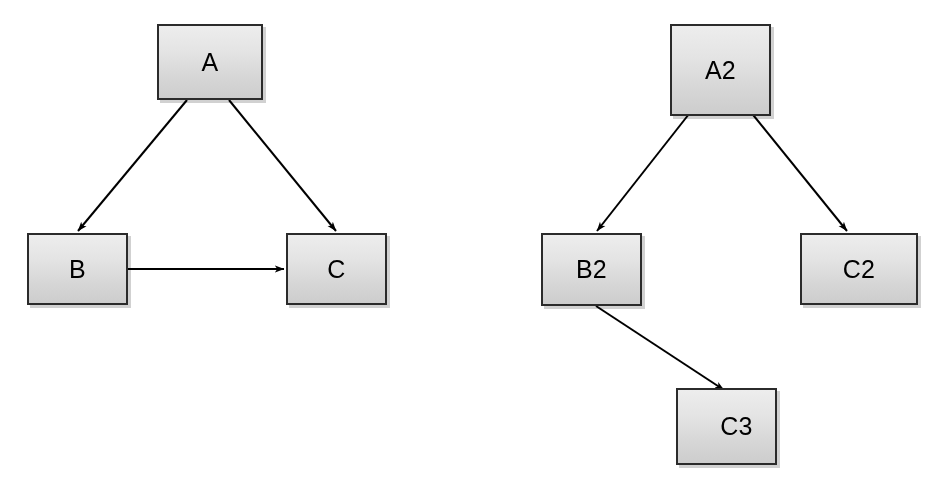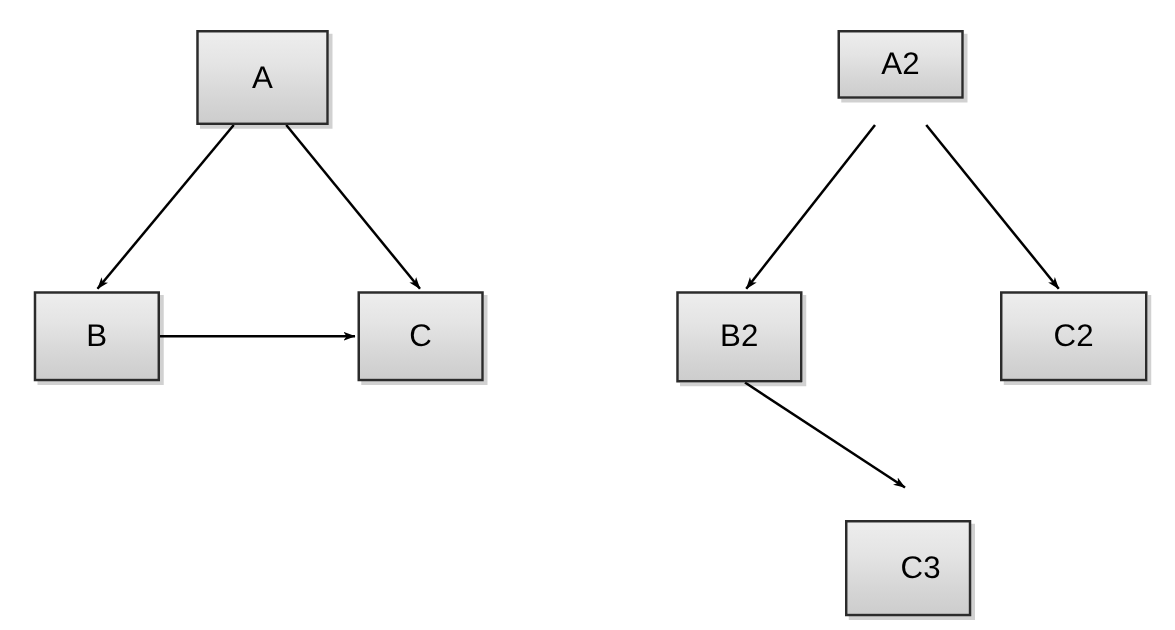--- a/index.html
+++ b/index.html
@@ -72,27 +72,27 @@
   <div id="nodes-layer">
       <div class="node" style="left: 157px; top: 24px; width: 106px; height: 76px;">
         <span class="node-label">A</span>
       </div>
       <div class="node" style="left: 27px; top: 233px; width: 101px; height: 72px;">
         <span class="node-label">B</span>
       </div>
       <div class="node" style="left: 286px; top: 233px; width: 101px; height: 72px;">
         <span class="node-label">C</span>
       </div>
-      <div class="node" style="left: 670px; top: 24px; width: 101px; height: 55px;">
+      <div class="node" style="left: 670px; top: 24px; width: 101px; height: 92px;">
         <span class="node-label">A2</span>
       </div>
       <div class="node" style="left: 541px; top: 233px; width: 101px; height: 73px;">
         <span class="node-label">B2</span>
       </div>
       <div class="node" style="left: 800px; top: 233px; width: 118px; height: 72px;">
         <span class="node-label">C2</span>
       </div>
-      <div class="node" style="left: 676px; top: 416px; width: 101px; height: 77px; padding-left: 20px;">
+      <div class="node" style="left: 676px; top: 388px; width: 101px; height: 77px; padding-left: 20px;">
         <span class="node-label">C3</span>
       </div>
     </div>
 
 </div>
 
 </body></html>

